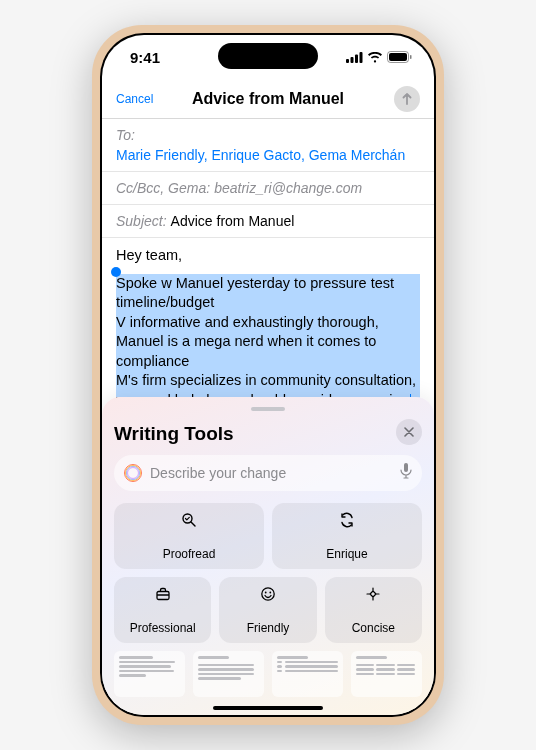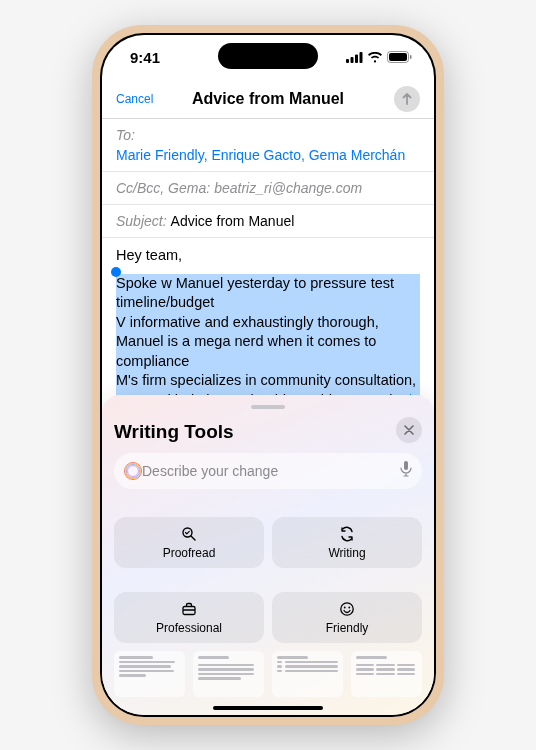--- a/index.html
+++ b/index.html
@@ -25,27 +25,27 @@
   .greeting { margin-bottom: 8px; }
   .selection { background:#b3d7ff; position:relative; padding:0; }
   .sel-handle { width:10px; height:10px; border-radius:50%; background:#007aff; position:absolute; left:-5px; top:-7px; }
   .sel-text p { margin:0; }
   .cursor { display:inline-block; width:1.5px; height:15px; background:#007aff; vertical-align:middle; margin-left:1px; }
   .sheet { position:absolute; bottom:0; left:0; right:0; background: linear-gradient(160deg, #fbe9ea 0%, #eef0fd 45%, #fdf5e6 100%); border-top-left-radius: 18px; border-top-right-radius: 18px; padding: 10px 12px 18px 12px; box-shadow: 0 -2px 20px rgba(0,0,0,0.08); }
   .grabber { width:34px; height:4px; background:#c7c7cc; border-radius:3px; margin:0 auto 8px auto; }
   .sheet-header { display:flex; align-items:flex-end; justify-content:space-between; margin-bottom:10px; }
   .sheet-title { font-size:19px; font-weight:700; color:#000; }
   .close-btn { width:26px; height:26px; border-radius:50%; background:rgba(120,120,128,0.16); display:flex; align-items:center; justify-content:center; color:#666; font-size:14px; }
-  .prompt-field { background:rgba(255,255,255,0.55); border-radius:20px; height:36px; display:flex; align-items:center; padding:0 10px; margin-bottom:12px; }
+  .prompt-field { background:rgba(255,255,255,0.55); border-radius:20px; height:36px; display:flex; align-items:center; padding:0 10px; gap:8px; margin-bottom:12px; }
   .multi-ring { width:18px; height:18px; position:relative; }
   .multi-ring span { position:absolute; width:100%; height:100%; border-radius:50%; border:1.5px solid; }
   .prompt-placeholder { flex:1; color:#8a8a8e; font-size:14px; }
   .mic { color:#8a8a8e; }
   .grid-row { display:flex; gap:8px; margin-bottom:8px; }
-  .tool-btn { flex:1; background:rgba(140,140,150,0.14); border-radius:12px; display:flex; flex-direction:column; align-items:center; justify-content:center; padding:8px 4px; gap:3px;margin-top:16px; }
+  .tool-btn { flex:1; background:rgba(140,140,150,0.14); border-radius:12px; display:flex; flex-direction:column; align-items:center; justify-content:center; padding:8px 4px; gap:18px; }
   .tool-btn .icon { height:18px; display:flex; align-items:center; justify-content:center; color:#000; }
   .tool-btn .label { font-size:12px; color:#000; }
   .format-row { display:flex; gap:8px; margin-top:2px; }
   .format-card { flex:1; background:rgba(255,255,255,0.6); border-radius:6px; height:46px; padding:5px; display:flex; flex-direction:column; gap:2px; overflow:hidden; }
   .format-card .line { height:2.5px; background:#c0c0c4; border-radius:2px; }
   .home-indicator { position:absolute; bottom:5px; left:50%; transform:translateX(-50%); width:110px; height:4px; background:#000; border-radius:3px; }
 </style>
 </head>
 <body>
 
@@ -159,21 +159,21 @@
             </div>
             <div class="label">Proofread</div>
           </div>
           <div class="tool-btn">
             <div class="icon">
               <svg width="16" height="16" viewBox="0 0 16 16">
                   <path d="M13 5.5A5.5 5.5 0 003.7 3M3 10.5a5.5 5.5 0 009.3 2.5" stroke="#000" stroke-width="1.4" fill="none" stroke-linecap="round"></path>
                   <path d="M3 2v3h3M13 14v-3h-3" stroke="#000" stroke-width="1.4" fill="none" stroke-linecap="round" stroke-linejoin="round"></path>
                 </svg>
             </div>
-            <div class="label">Writing</div>
+            <div class="label">Enrique</div>
           </div>
         </div>
 
         <div class="grid-row">
           <div class="tool-btn">
             <div class="icon">
               <svg width="16" height="16" viewBox="0 0 16 16">
                   <rect x="2" y="5.5" width="12" height="8" rx="1.5" stroke="#000" stroke-width="1.3" fill="none"></rect>
                   <path d="M5.5 5.5V4a1.5 1.5 0 011.5-1.5h2A1.5 1.5 0 0110.5 4v1.5M2 9h12" stroke="#000" stroke-width="1.3" fill="none"></path>
                 </svg>
@@ -184,20 +184,28 @@
             <div class="icon">
               <svg width="16" height="16" viewBox="0 0 16 16">
                   <circle cx="8" cy="8" r="6.2" stroke="#000" stroke-width="1.3" fill="none"></circle>
                   <circle cx="5.7" cy="6.5" r="0.9" fill="#000"></circle>
                   <circle cx="10.3" cy="6.5" r="0.9" fill="#000"></circle>
                   <path d="M5 9.5c.8 1.3 2 2 3 2s2.2-.7 3-2" stroke="#000" stroke-width="1.3" fill="none" stroke-linecap="round"></path>
                 </svg>
             </div>
             <div class="label">Friendly</div>
           </div>
+          <div class="tool-btn">
+            <div class="icon">
+              <svg width="16" height="16" viewBox="0 0 16 16">
+                  <path d="M8 2v3m0 6v3M2 8h3m6 0h3M8 5l-1.5 1.5M8 5l1.5 1.5M8 11l-1.5-1.5M8 11l1.5-1.5M5 8l1.5-1.5M5 8l1.5 1.5M11 8l-1.5-1.5M11 8l-1.5 1.5" stroke="#000" stroke-width="1.2" stroke-linecap="round"></path>
+                </svg>
+            </div>
+            <div class="label">Concise</div>
+          </div>
         </div>
 
         <div class="format-row">
           <div class="format-card">
             <div class="line" style="width:55%"></div>
               <div class="line" style="width:92%"></div>
               <div class="line" style="width:86%"></div>
               <div class="line" style="width:90%"></div>
               <div class="line" style="width:45%"></div>
           </div>

